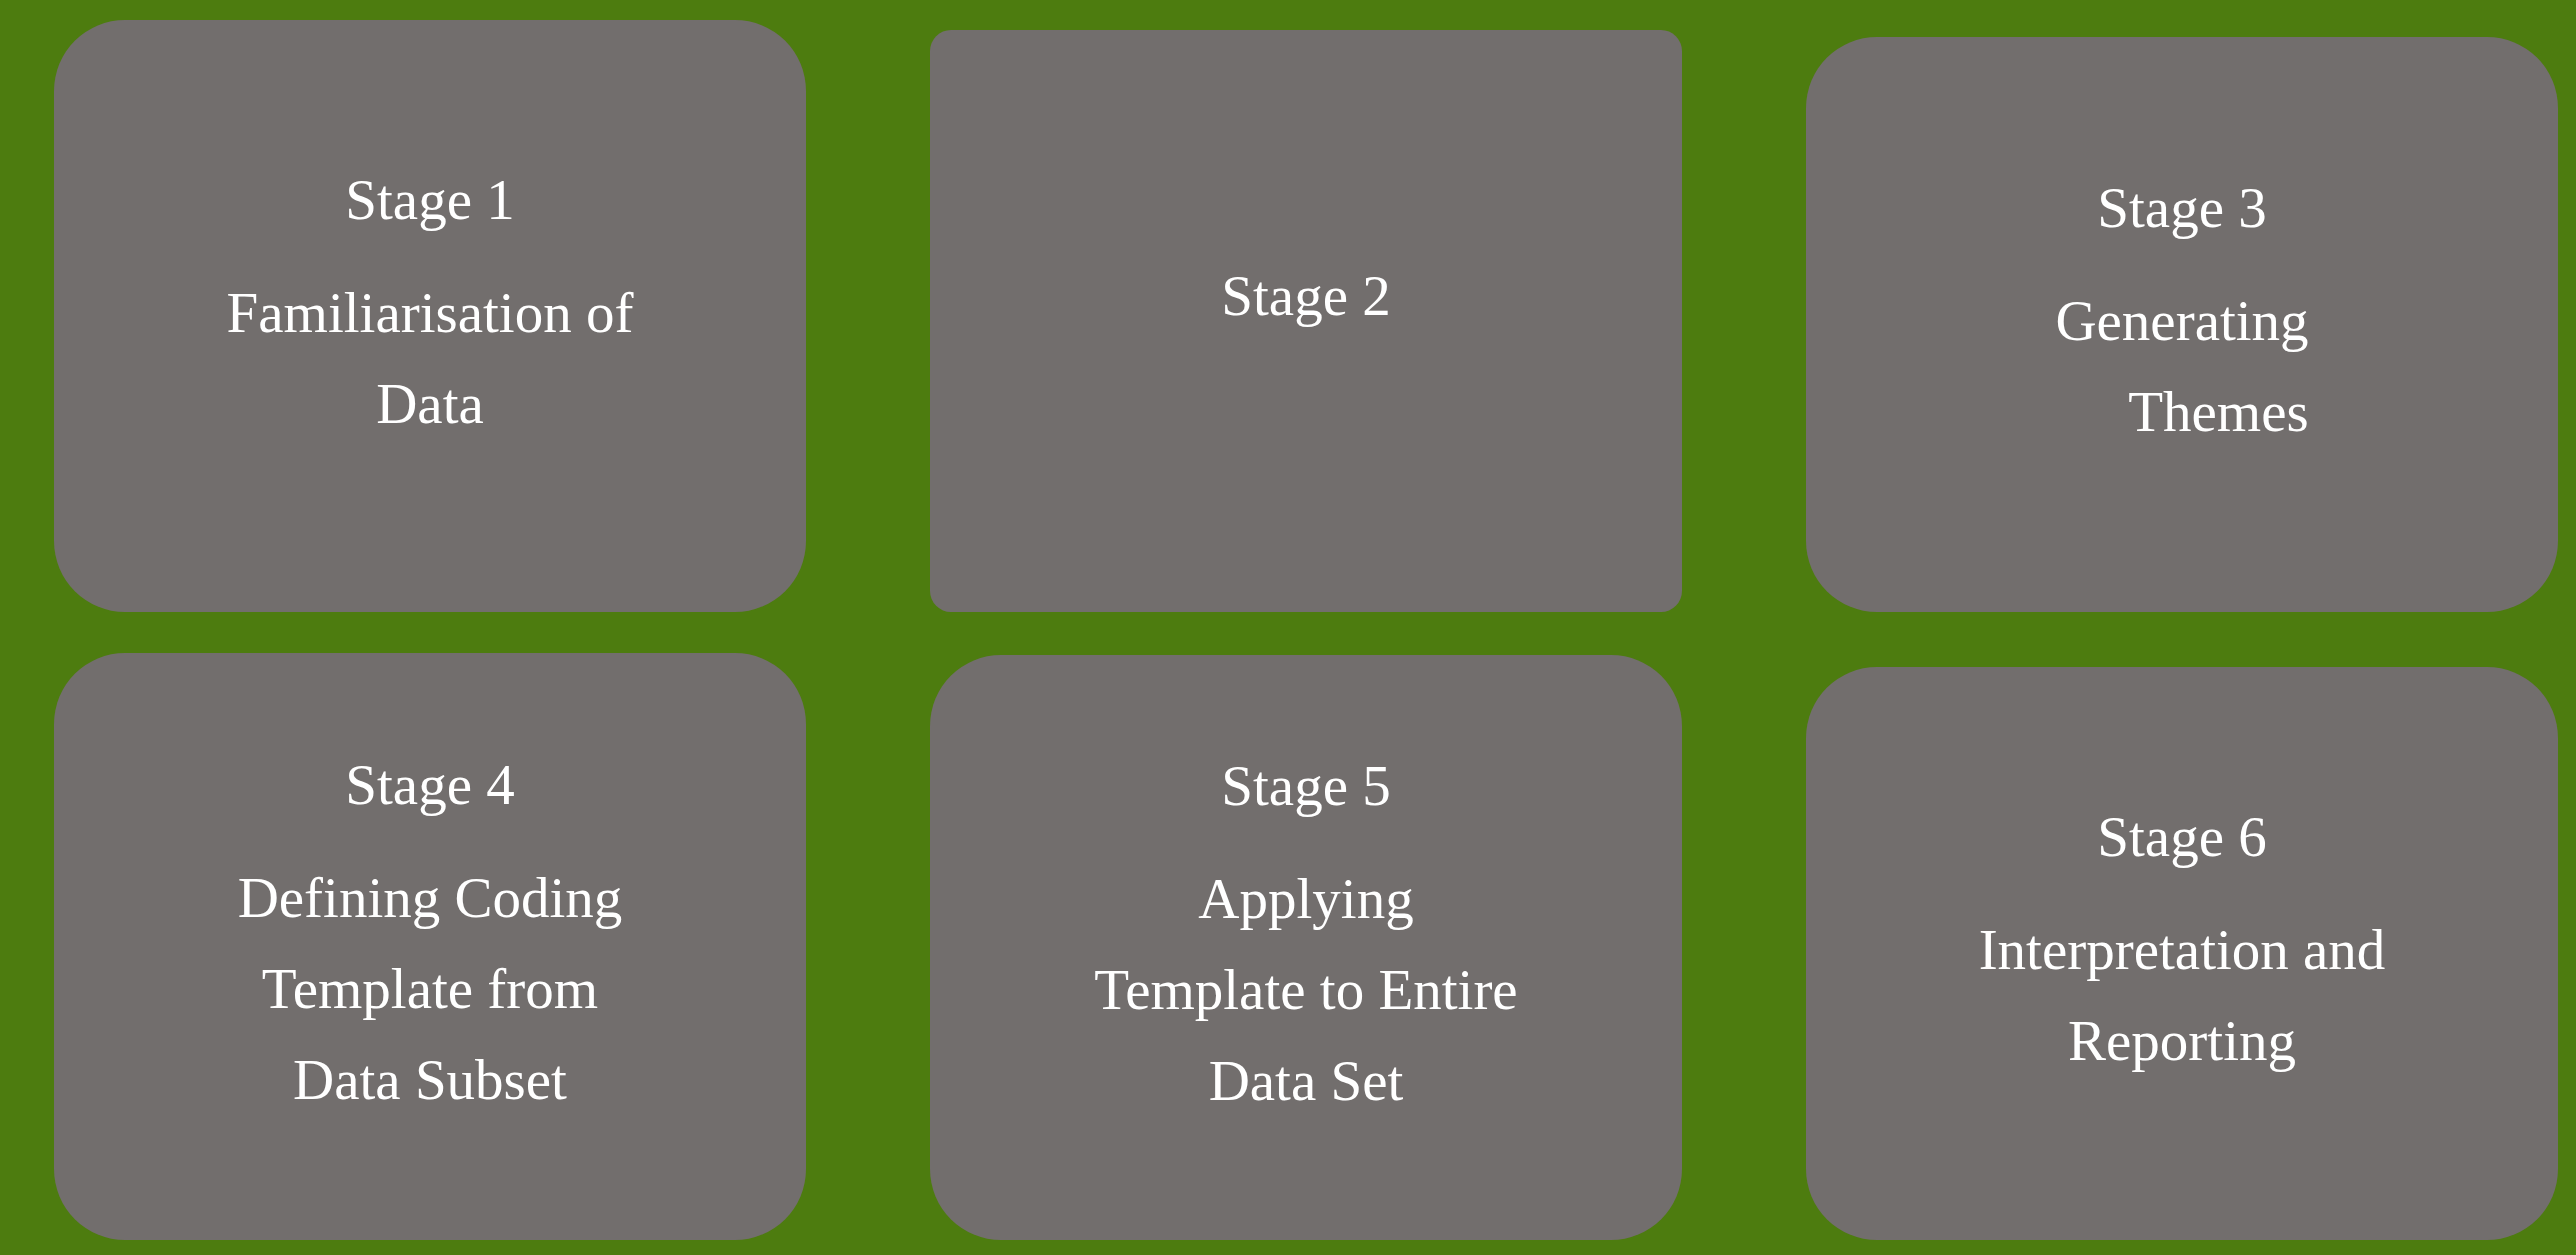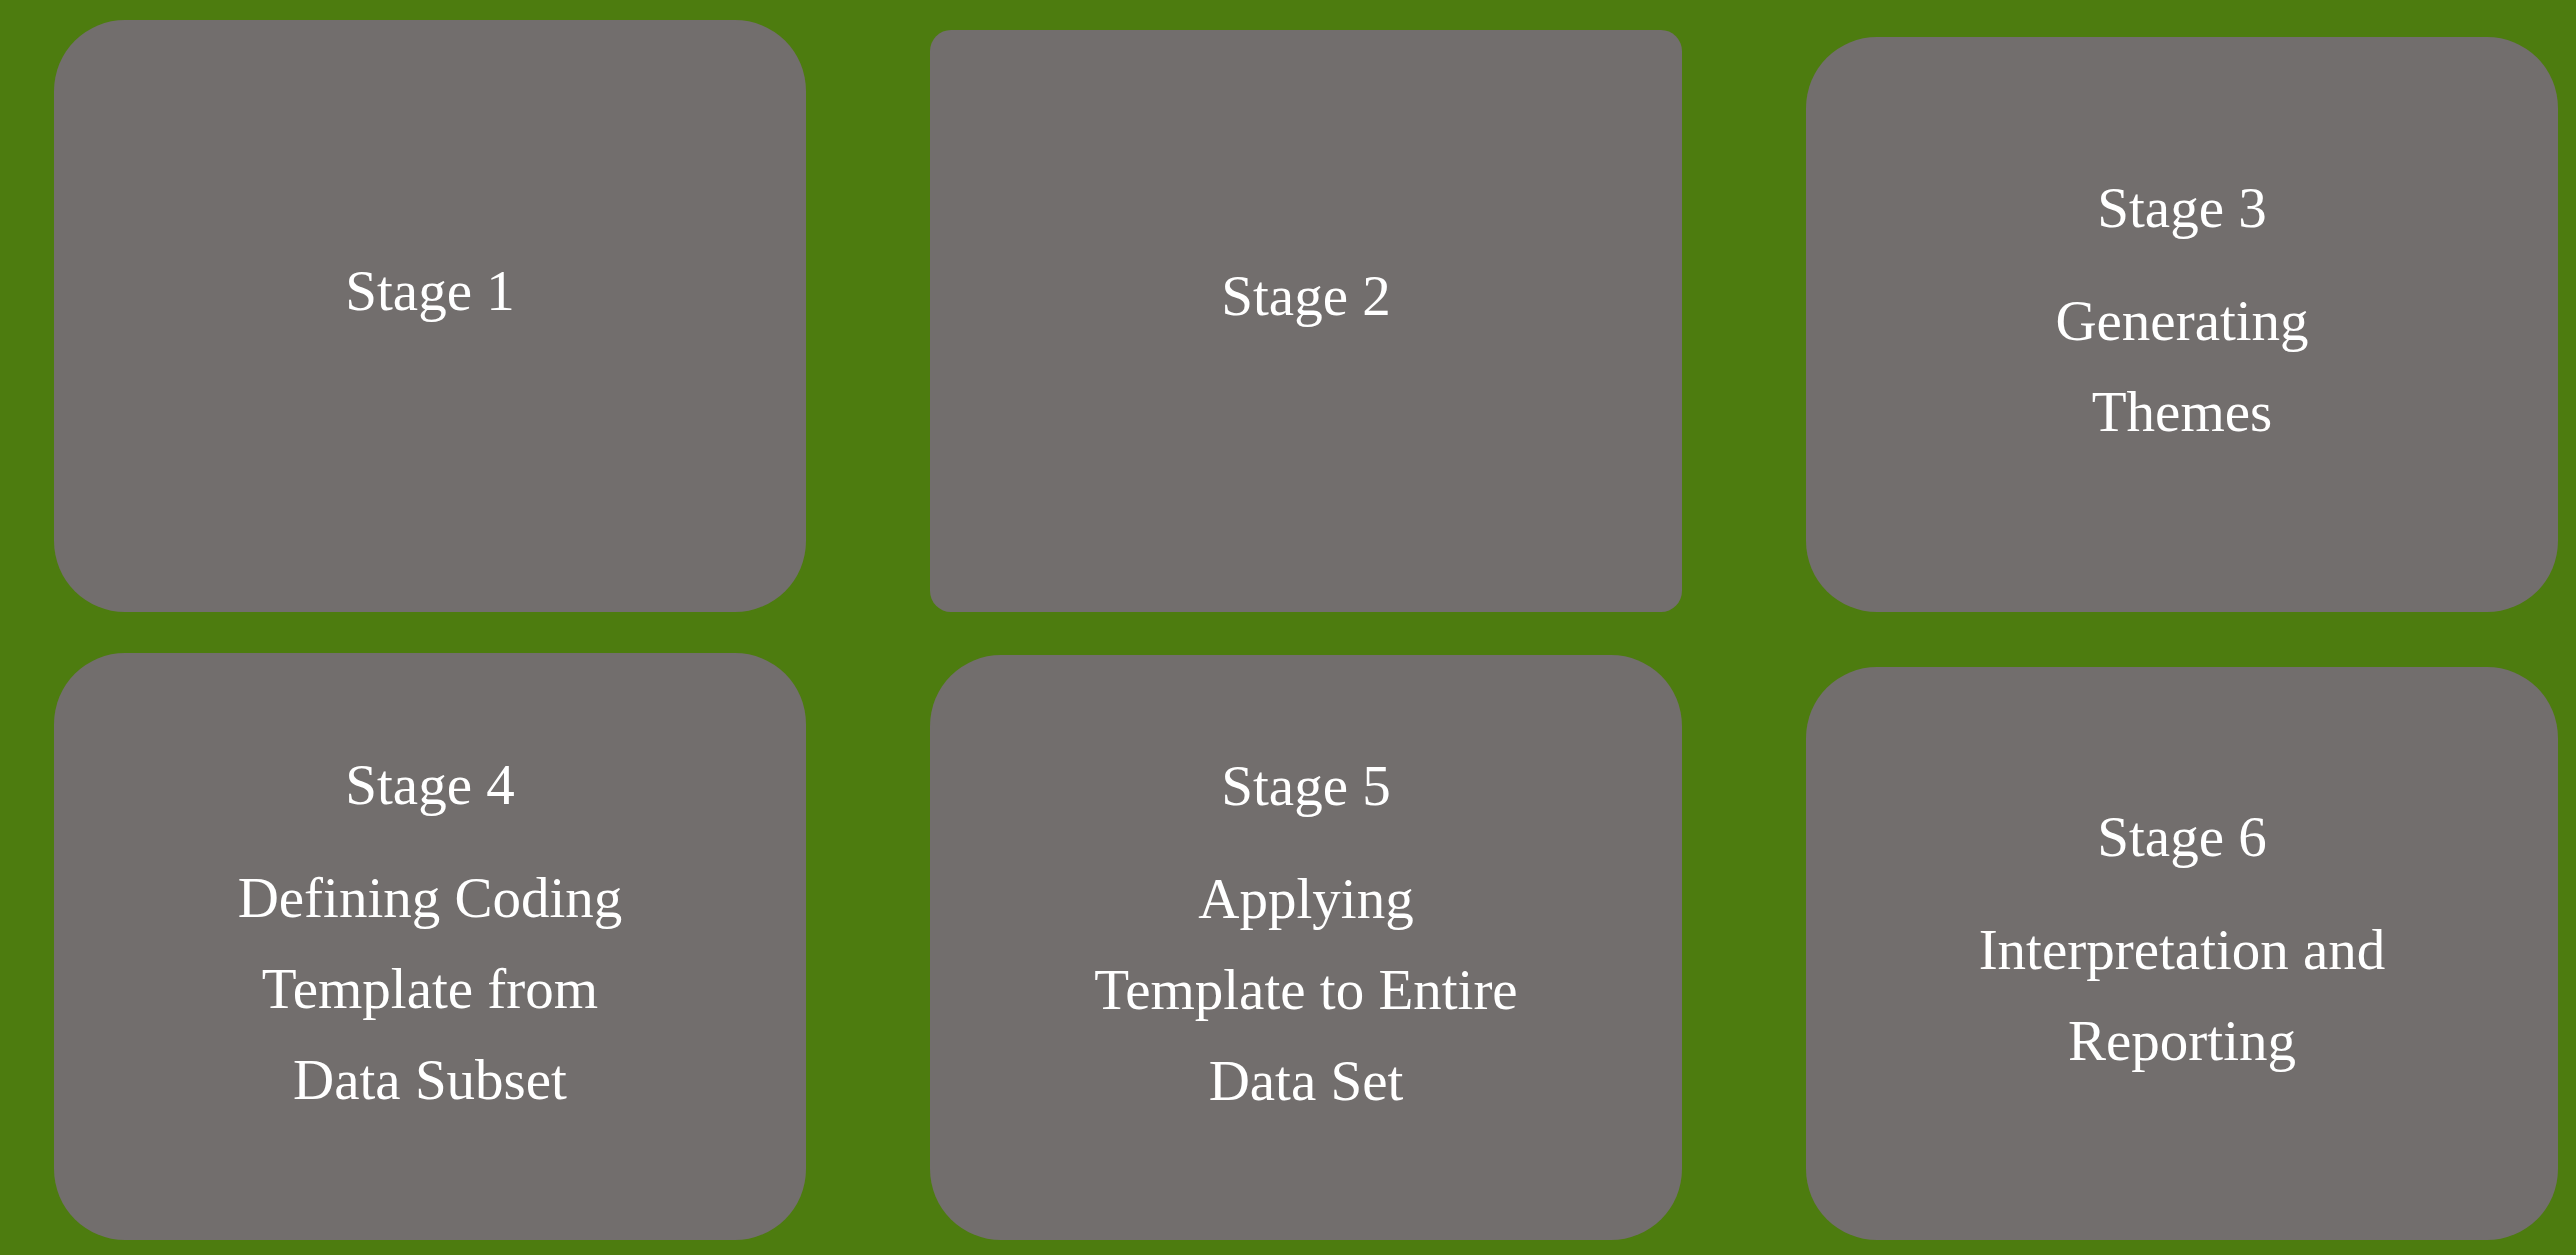--- a/index.html
+++ b/index.html
@@ -31,21 +31,21 @@
     display: flex;
     flex-direction: column;
     align-items: center;
     justify-content: center;
     text-align: center;
     padding: 0 39px 30px 39px;
     box-sizing: border-box;
   }
   
   .stage-box:nth-child(2) { margin-top: 10px; border-radius: 21px; }
-  .stage-box:nth-child(3) { margin-top: 17px; }
+  .stage-box:nth-child(3) { margin-top: 17px; text-align: right; }
   .stage-box:nth-child(5) { margin-top: 2px; }
   .stage-box:nth-child(6) { margin-top: 14px; }
 
   .stage-heading {
     font-size: 57px;
     line-height: 91px;
     margin-bottom: 22px;
     white-space: pre-line;
   }
   .stage-label {
@@ -54,20 +54,22 @@
     white-space: pre-line;
   }
 </style>
 </head>
 <body>
 
 <div class="canvas">
 
   <div class="stage-box">
     <div class="stage-heading">Stage 1</div>
+    <div class="stage-label">Familiarisation of
+Data</div>
   </div>
 
   <div class="stage-box">
     <div class="stage-heading">Stage 2</div>
   </div>
 
   <div class="stage-box">
     <div class="stage-heading">Stage 3</div>
     <div class="stage-label">Generating
 Themes</div>

